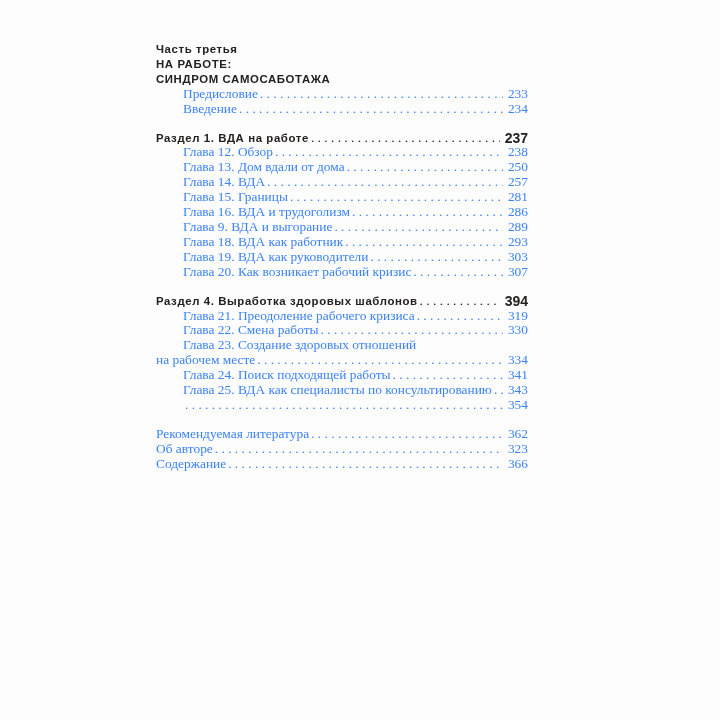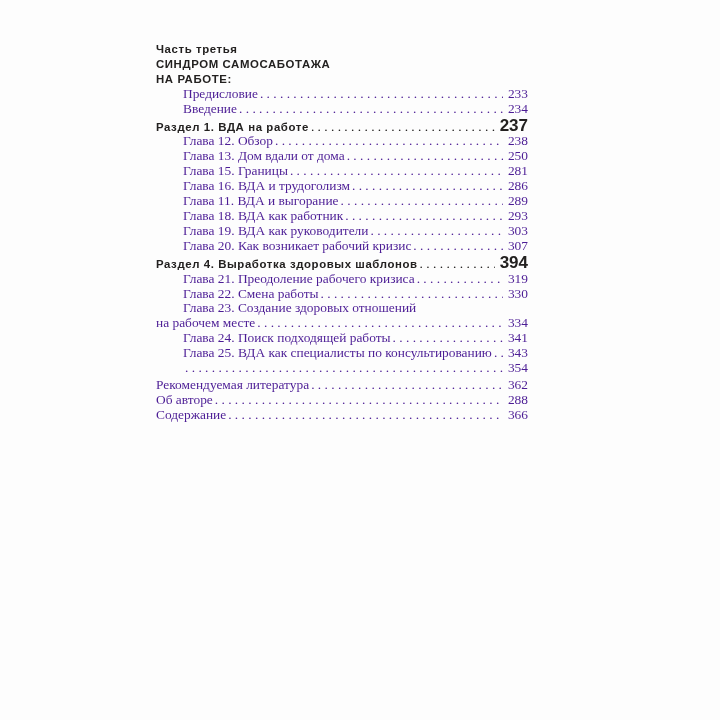--- a/index.html
+++ b/index.html
@@ -23,31 +23,31 @@
     top: 42px;
     width: 372px;
     color: #2e2b29;
   }
   .row {
     display: flex;
     align-items: baseline;
     line-height: 14.9px;
     font-family: "Liberation Serif", serif;
     font-size: 13.4px;
-    color: #4c1d95;
+    color: #3b82f6;
   }
   .row.sans {
     font-family: "Liberation Sans", sans-serif;
     font-weight: bold;
     font-size: 11.4px;
     letter-spacing: 0.6px;
     color: #232120;
   }
   .row.indent { padding-left: 27px; }
-  .row.gap-before { margin-top: 2px; }
+  .row.gap-before { margin-top: 14px; align-items: flex-end; }
   .title { white-space: nowrap; }
   .leader {
     flex: 1 1 auto;
     overflow: hidden;
     white-space: nowrap;
     min-width: 0;
     padding-left: 2px;
     font-family: "Liberation Serif", serif;
     font-weight: normal;
     font-size: 13.4px;
@@ -55,39 +55,39 @@
   }
   .leader::after {
     content: ". . . . . . . . . . . . . . . . . . . . . . . . . . . . . . . . . . . . . . . . . . . . . . . . . . . . . . . . . . . . . . . . . . . . . . . . . . . .";
   }
   .page-num {
     padding-left: 5px;
     letter-spacing: 0;
     text-align: right;
     white-space: nowrap;
   }
-  .row.sans .page-num { font-size: 17px; }
+  .row.sans .page-num { font-size: 14px; }
 </style>
 </head>
 <body>
 
 <div class="book-page">
   <div class="toc">
 
     <div>
       <div class="row sans no-leader">
         <span class="title">Часть третья</span>
 
       </div>
       <div class="row sans no-leader">
+        <span class="title">НА РАБОТЕ:</span>
+
+      </div>
+      <div class="row sans no-leader">
         <span class="title">СИНДРОМ САМОСАБОТАЖА</span>
-
-      </div>
-      <div class="row sans no-leader">
-        <span class="title">НА РАБОТЕ:</span>
 
       </div>
     </div>
 
     <div id="part-entries">
         <div class="row indent">
     <span class="title">Предисловие</span>
     <span class="leader"></span>
     <span class="page-num">233</span>
   </div>
@@ -108,31 +108,36 @@
     <span class="title">Глава 12. Обзор</span>
     <span class="leader"></span>
     <span class="page-num">238</span>
   </div>
         <div class="row indent">
     <span class="title">Глава 13. Дом вдали от дома</span>
     <span class="leader"></span>
     <span class="page-num">250</span>
   </div>
         <div class="row indent">
+    <span class="title">Глава 14. ВДА</span>
+    <span class="leader"></span>
+    <span class="page-num">257</span>
+  </div>
+        <div class="row indent">
     <span class="title">Глава 15. Границы</span>
     <span class="leader"></span>
     <span class="page-num">281</span>
   </div>
         <div class="row indent">
     <span class="title">Глава 16. ВДА и трудоголизм</span>
     <span class="leader"></span>
     <span class="page-num">286</span>
   </div>
         <div class="row indent">
-    <span class="title">Глава 11. ВДА и выгорание</span>
+    <span class="title">Глава 9. ВДА и выгорание</span>
     <span class="leader"></span>
     <span class="page-num">289</span>
   </div>
         <div class="row indent">
     <span class="title">Глава 18. ВДА как работник</span>
     <span class="leader"></span>
     <span class="page-num">293</span>
   </div>
         <div class="row indent">
     <span class="title">Глава 19. ВДА как руководители</span>
@@ -186,21 +191,21 @@
 
     <div id="backmatter">
         <div class="row gap-before">
     <span class="title">Рекомендуемая литература</span>
     <span class="leader"></span>
     <span class="page-num">362</span>
   </div>
         <div class="row">
     <span class="title">Об авторе</span>
     <span class="leader"></span>
-    <span class="page-num">288</span>
+    <span class="page-num">323</span>
   </div>
         <div class="row">
     <span class="title">Содержание</span>
     <span class="leader"></span>
     <span class="page-num">366</span>
   </div>
       </div>
 
   </div>
 </div>

